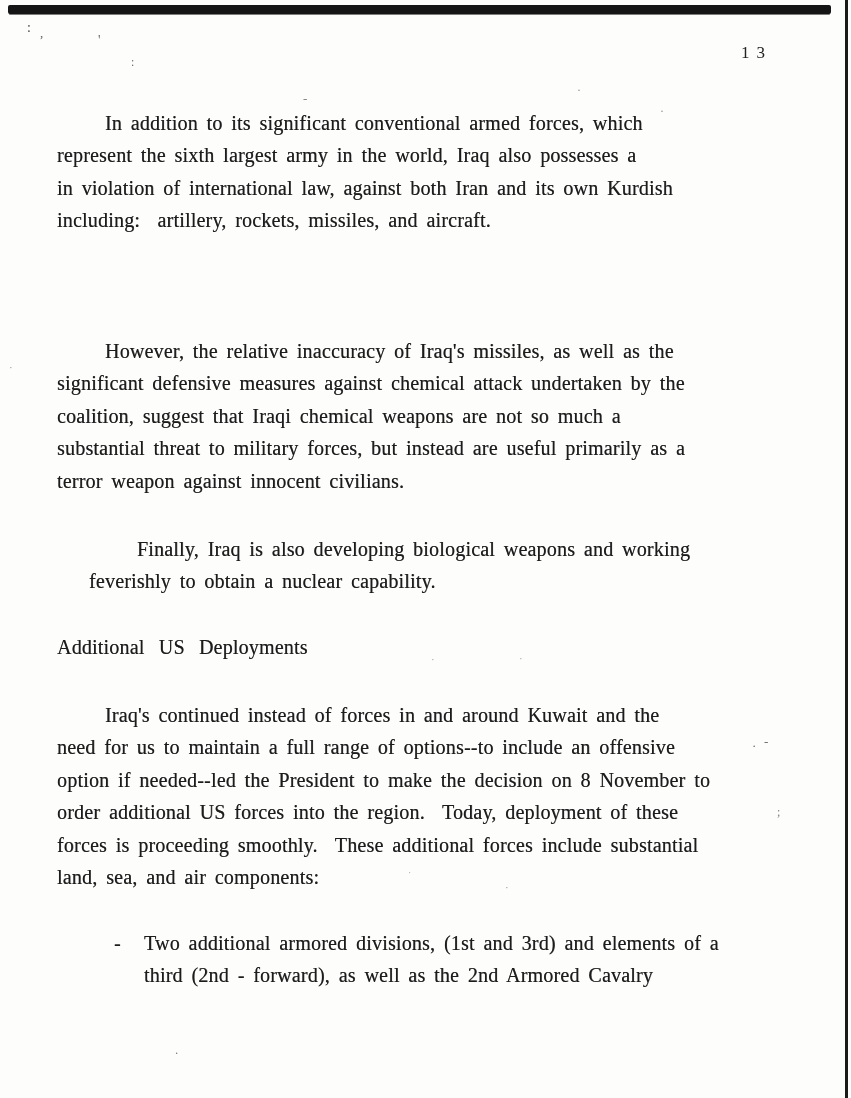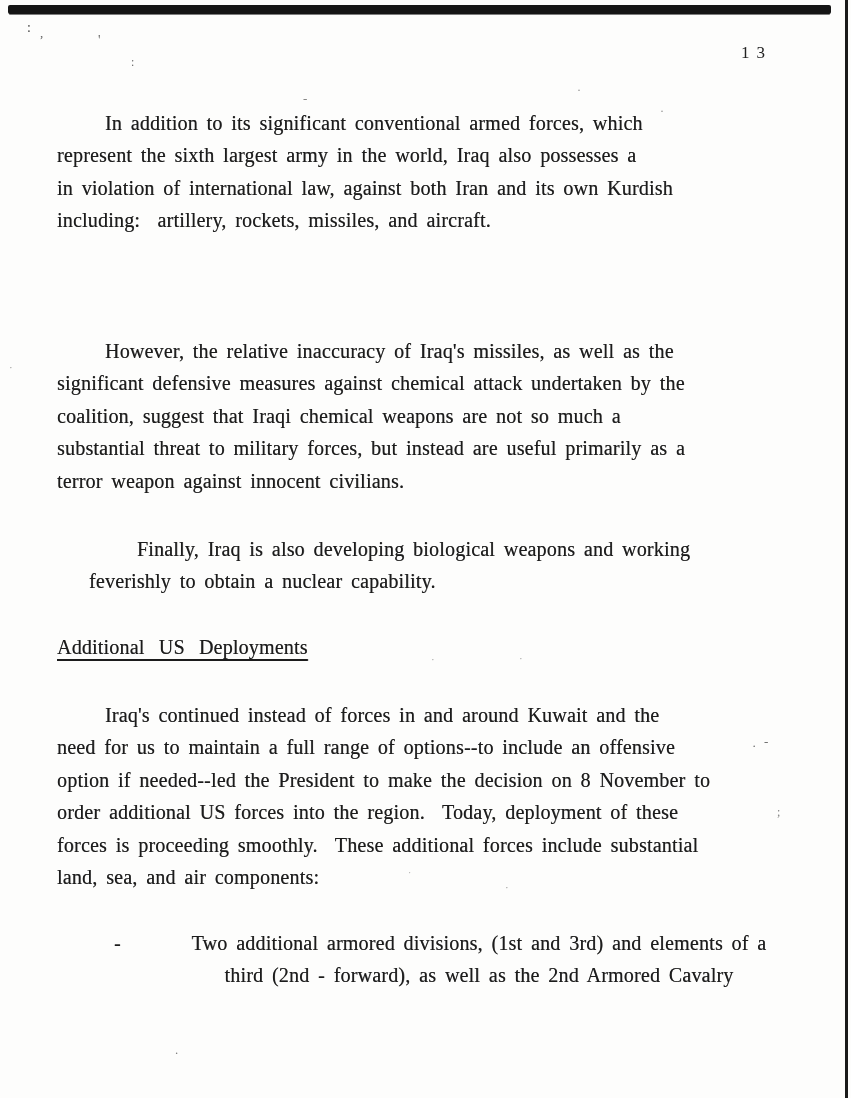--- a/index.html
+++ b/index.html
@@ -66,37 +66,36 @@
   #section-heading { top: 631px; }
   #p4 { top: 699px; }
   #bullet-1 { top: 927px; left: 114px; }
 
   .heading-text {
     display: inline-block;
     font-size: 20px;
     line-height: 32.4px;
     word-spacing: 9px;
     letter-spacing: 0.2px;
-    text-decoration: underline;
     text-decoration-thickness: 1.6px;
     text-underline-offset: 5px;
     text-shadow: 0.3px 0 0 rgba(20,20,20,0.6);
   }
   .bullet-row {
     display: flex;
     align-items: flex-start;
   }
   .bullet-marker {
     flex: 0 0 auto;
     width: 30px;
     font-size: 20px;
     line-height: 32.4px;
     text-shadow: 0.3px 0 0 rgba(20,20,20,0.6);
   }
-  .bullet-lines { flex: 1 1 auto; text-align: center; }
+  .bullet-lines { flex: 1 1 auto; }
 
   .speck {
     position: absolute;
     color: #2a2a2a;
     font-size: 13px;
     line-height: 1;
     pointer-events: none;
   }
 </style>
 </head>

